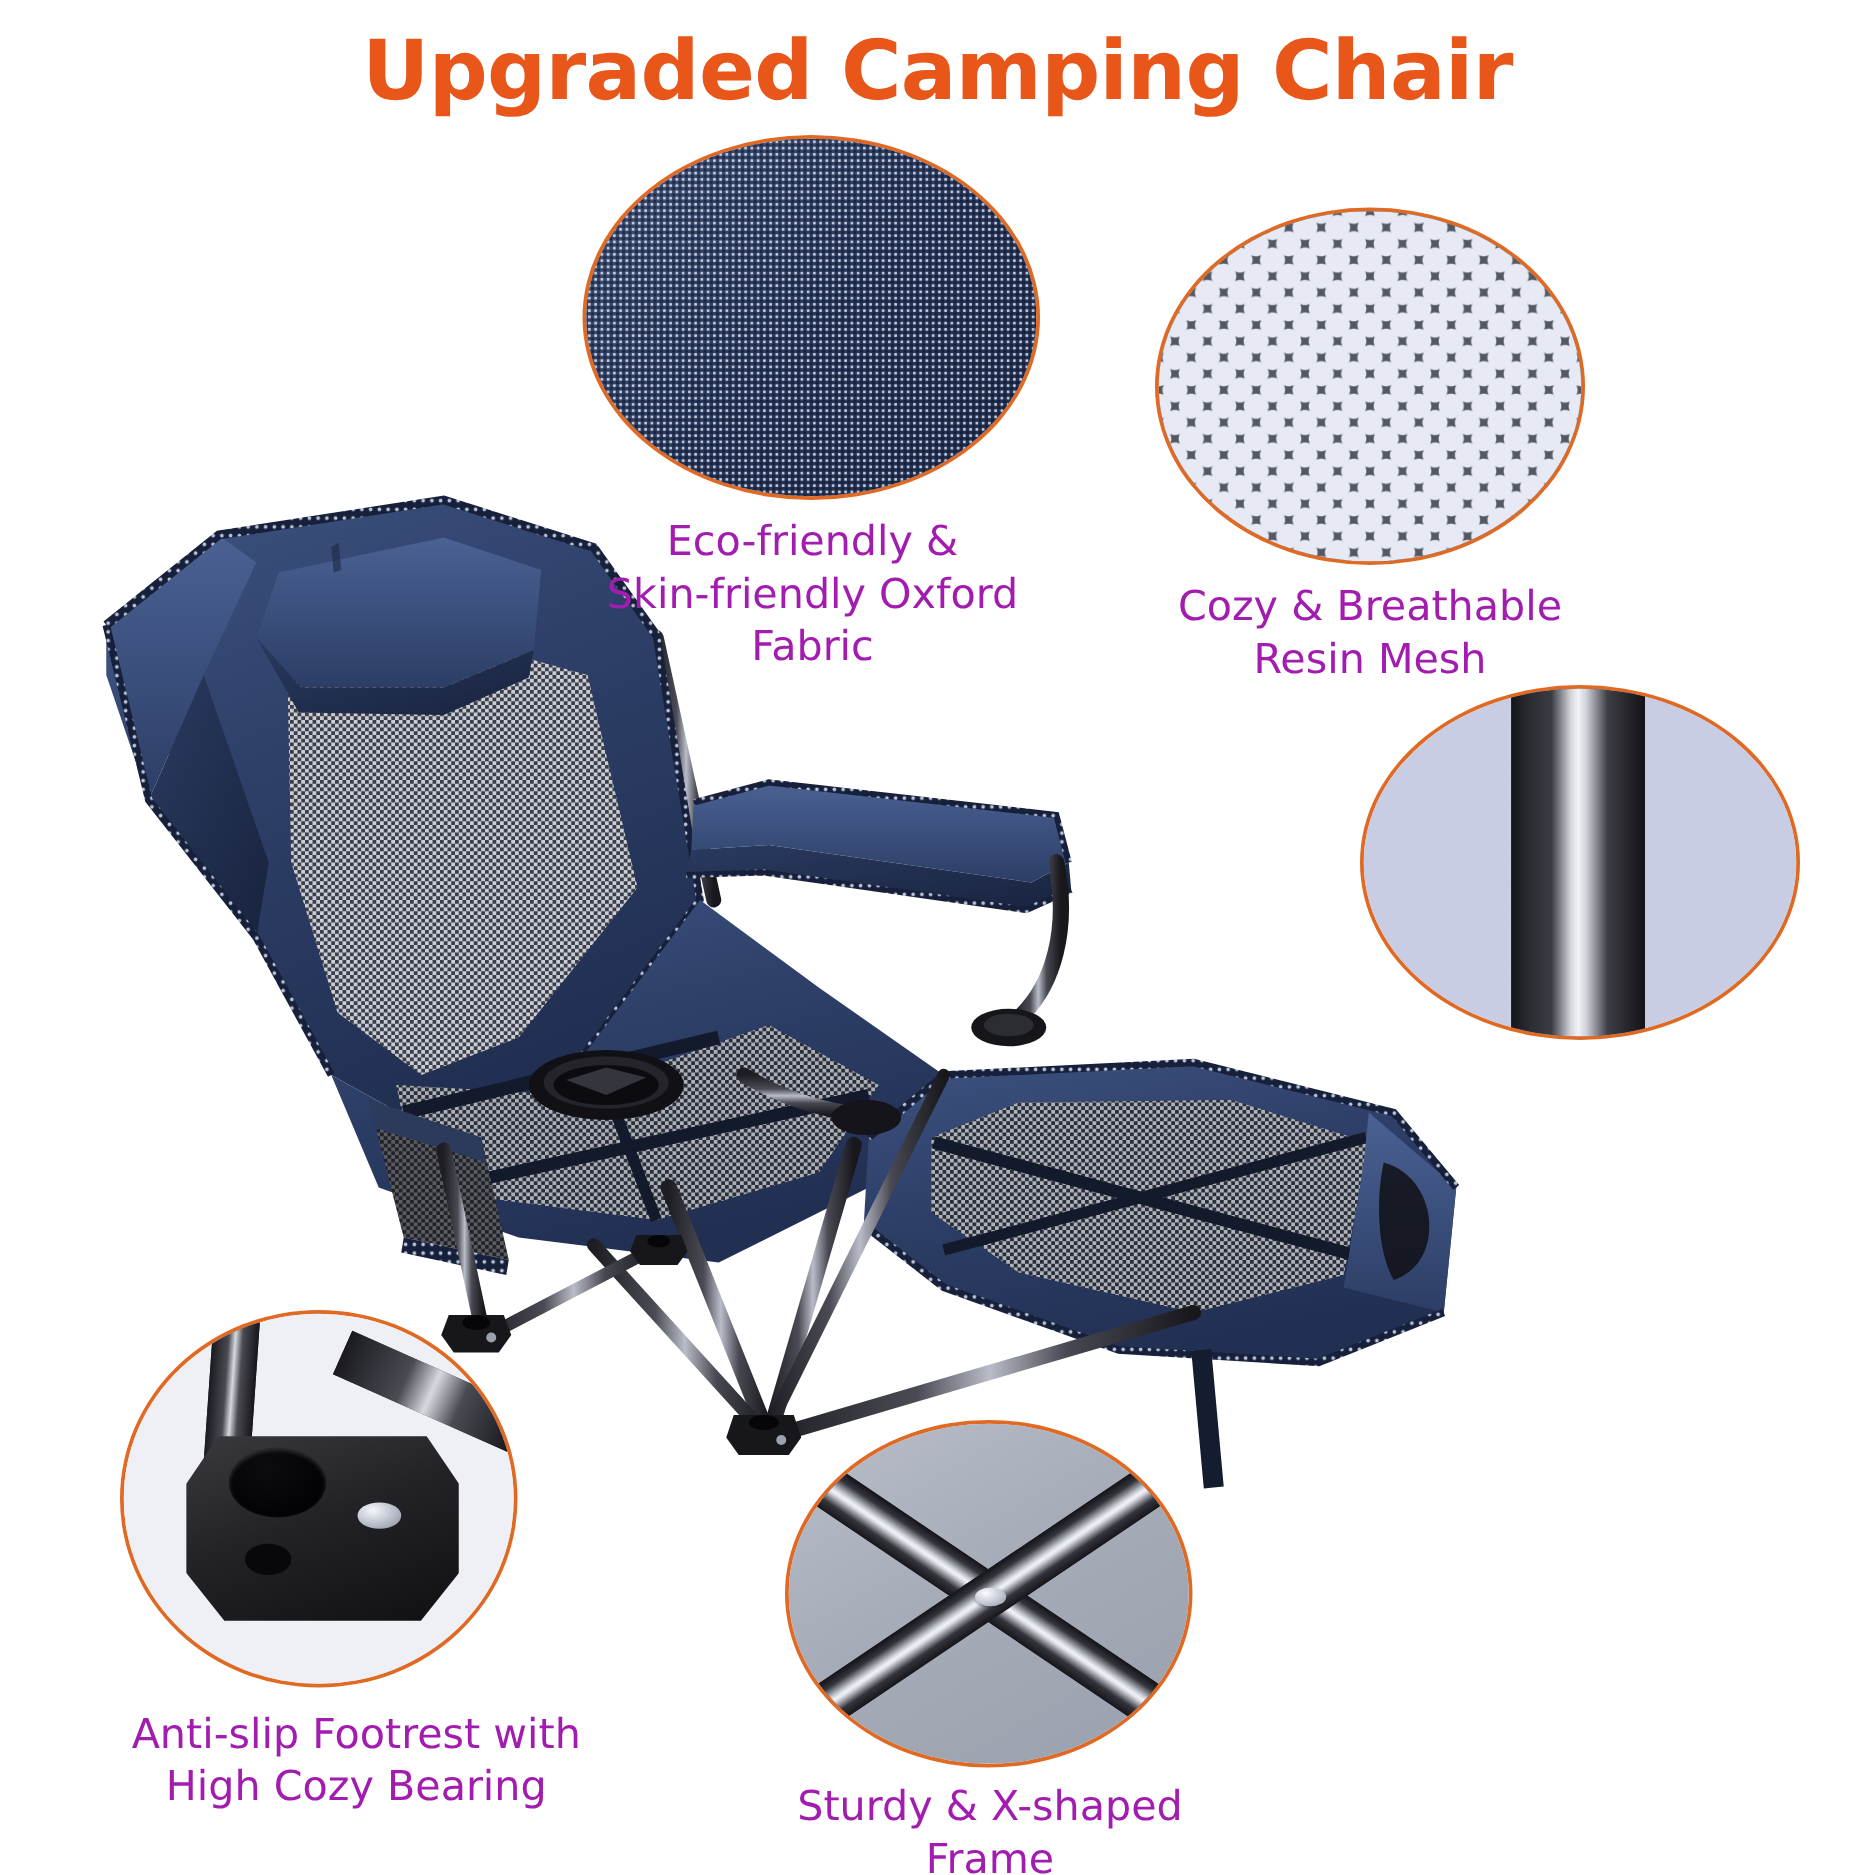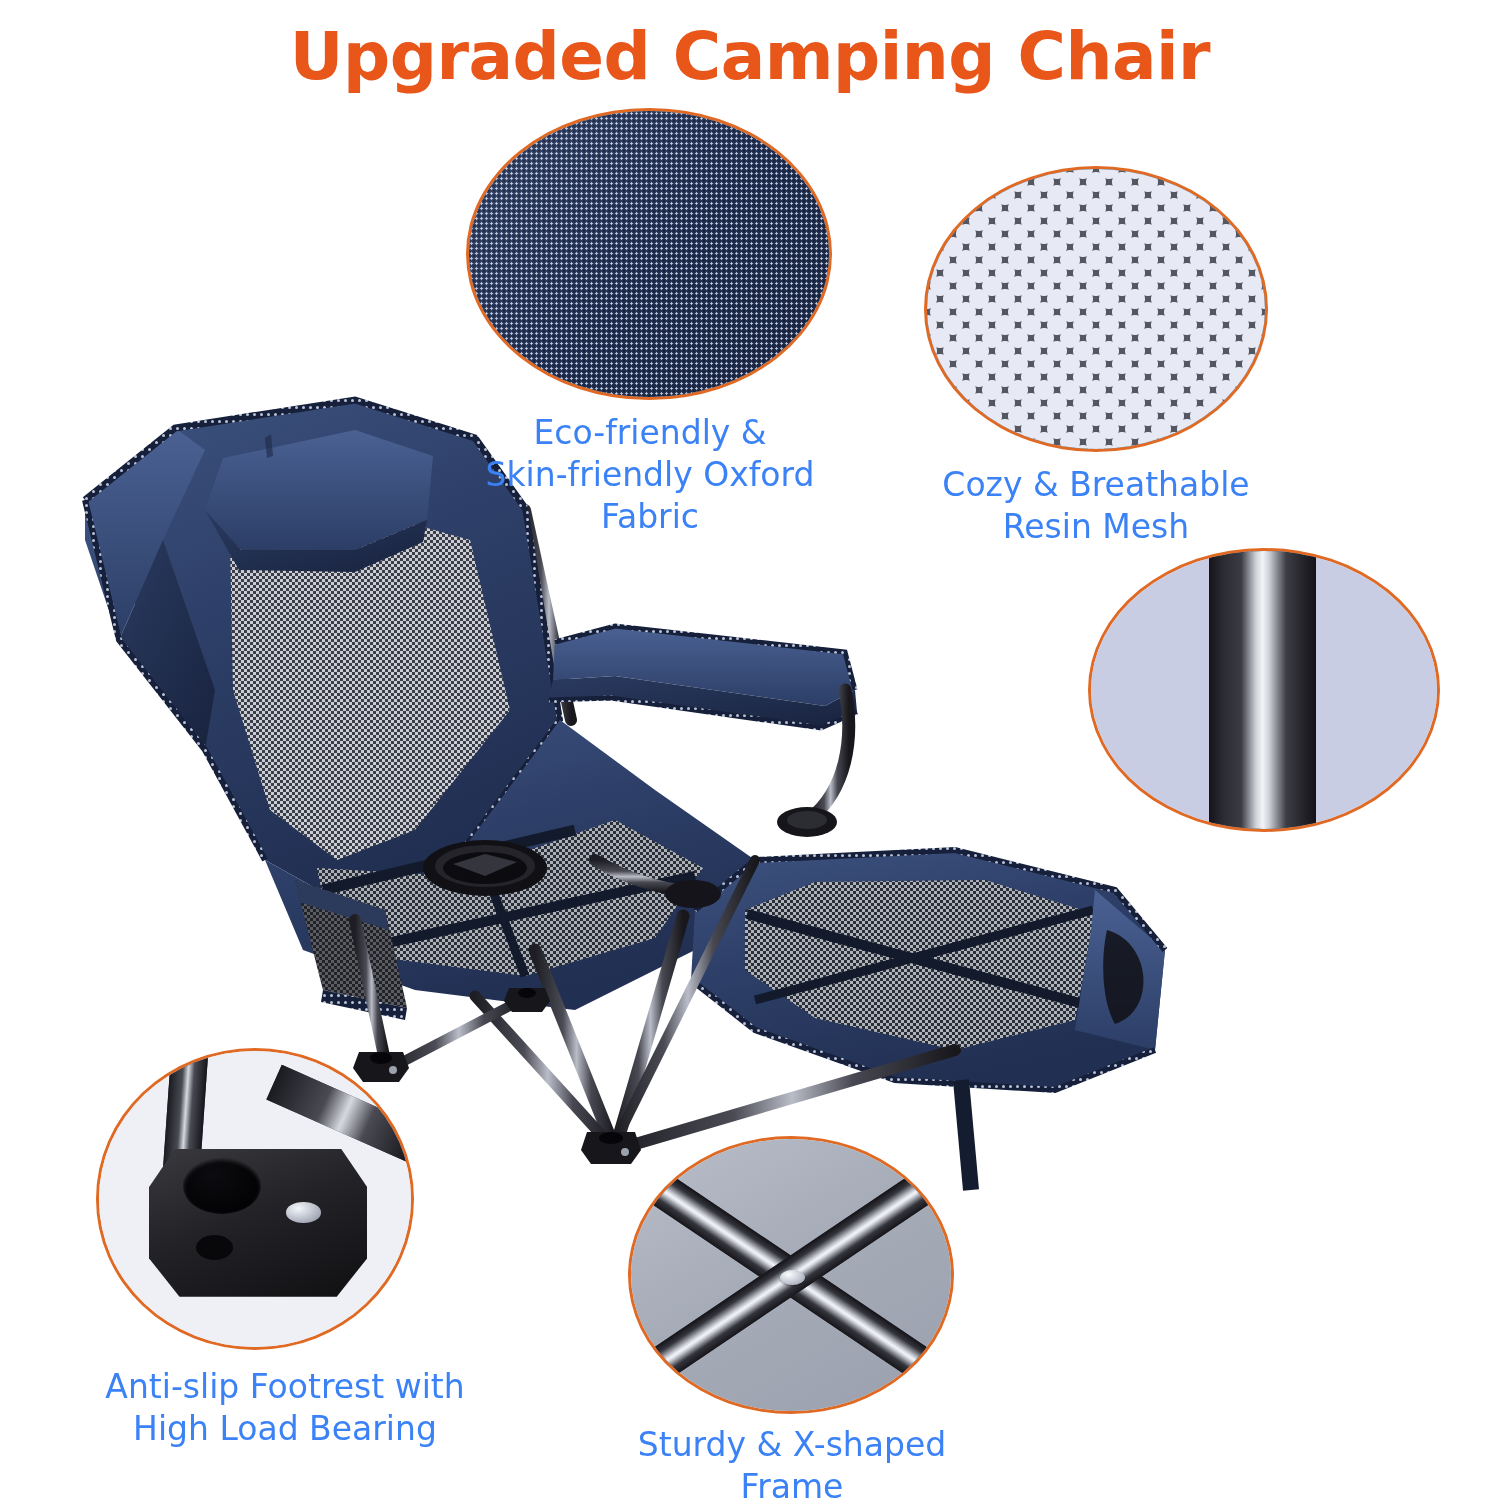--- a/index.html
+++ b/index.html
@@ -26,21 +26,21 @@
     font-weight: bold;
     color: #E8561A;
     letter-spacing: -0.5px;
     font-family: "DejaVu Sans", sans-serif;
     white-space: nowrap;
   }
 
   
   .caption {
     position: absolute;
-    color: #3b82f6;
+    color: #a21caf;
     font-size: 33px;
     line-height: 1.27;
     font-family: "DejaVu Sans", sans-serif;
     font-weight: 400;
     text-align: center;
     white-space: pre-line;
   }
 
   
   .callout {
@@ -381,21 +381,21 @@
     <div class="fill tex-foot">
       <div class="foot-tube a"></div>
       <div class="foot-tube b"></div>
       <div class="footcap-octagon"></div>
       <div class="footcap-socket"></div>
       <div class="footcap-hole"></div>
       <div class="footcap-rivet"></div>
     </div>
   </div>
   <div class="caption" style="left:48px; top:1366px; width:474px;">Anti-slip Footrest with
-High Load Bearing</div>
+High Cozy Bearing</div>
 
   <div class="callout" style="left:628px; top:1136px; width:326px; height:278px;">
     <div class="fill tex-xframe">
       <div class="x-bar d1"></div>
       <div class="x-bar d2"></div>
       <div class="x-rivet"></div>
     </div>
   </div>
   <div class="caption" style="left:580px; top:1424px; width:424px;">Sturdy &amp; X-shaped
 Frame</div>

